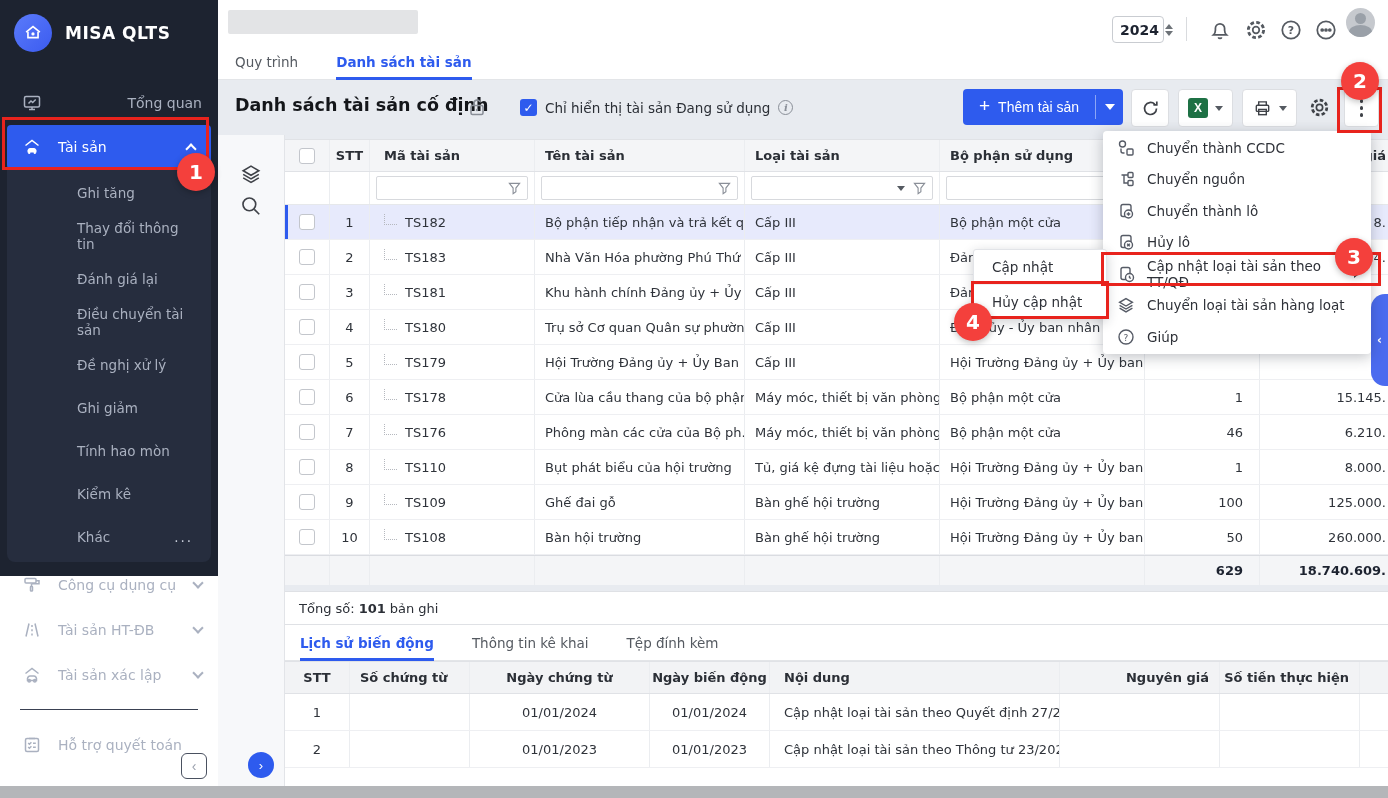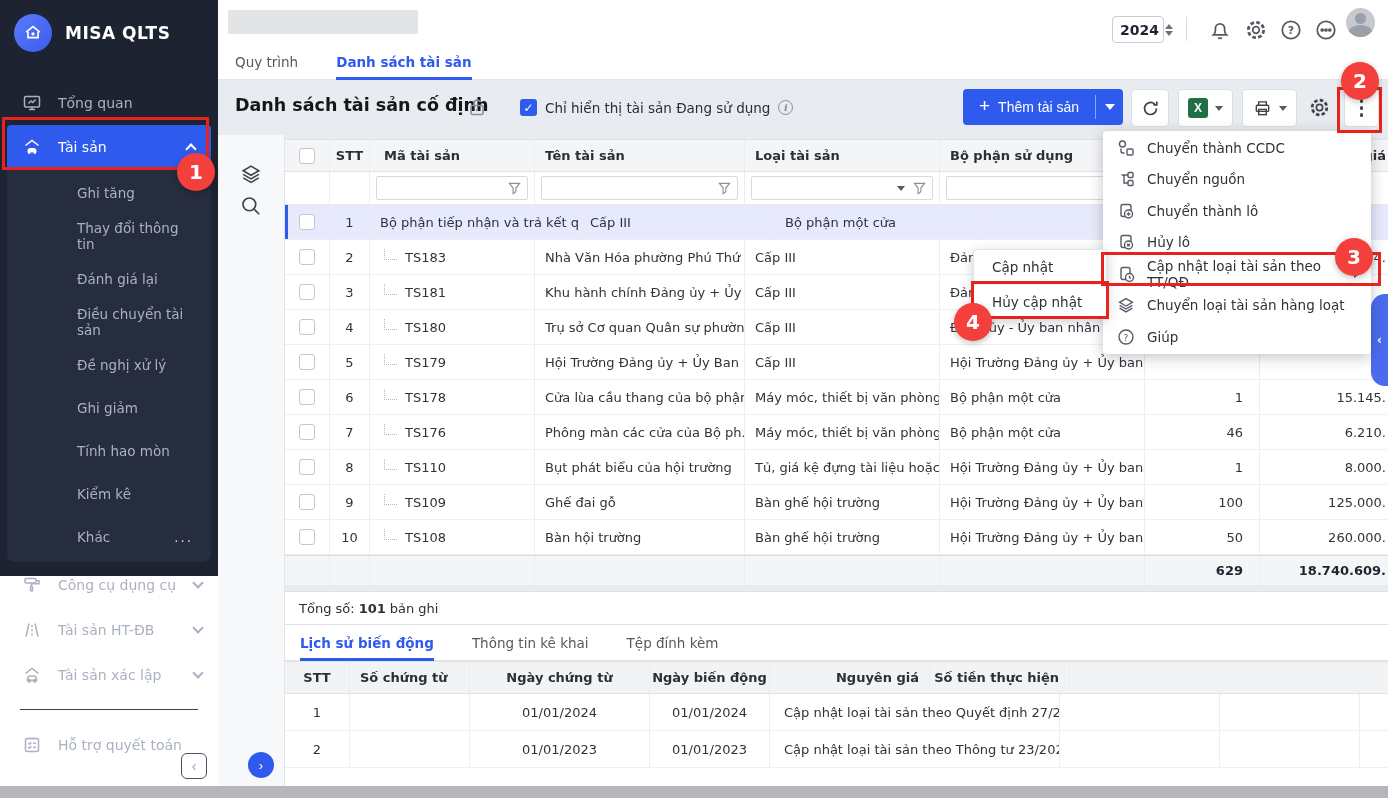--- a/index.html
+++ b/index.html
@@ -140,21 +140,21 @@
       <span class="logo">
         <svg width="22" height="22" viewBox="0 0 24 24" fill="none" stroke="#fff" stroke-width="1.8">
             <path d="M4.5 11 12 5l7.5 6"></path>
             <path d="M6.5 10.5V17h11v-6.5"></path>
             <circle cx="12" cy="13" r="1.8" fill="#fff" stroke="none"></circle>
           </svg>
       </span>
       <span class="brand">MISA QLTS</span>
     </div>
 
-    <div class="nav-item" style="margin-top:14px;">
+    <div class="nav-item" style="margin-top:14px;text-align:right;">
       <svg class="sicon" viewBox="0 0 20 20" fill="none" stroke="currentColor" stroke-width="1.5">
           <rect x="2.5" y="3.5" width="15" height="10.5" rx="1.5"></rect>
           <path d="M6.5 10.5 9 8l1.7 1.5 3-3"></path>
           <path d="M10 14v2.3M7 16.5h6"></path>
         </svg>
       <span class="lbl">Tổng quan</span>
     </div>
 
     <div class="nav-item active">
       <svg class="sicon" viewBox="0 0 20 20" fill="none" stroke="currentColor" stroke-width="1.5">
@@ -400,20 +400,24 @@
               </div>
             <div class="cell c-sl"></div>
             <div class="cell c-ng"></div>
           </div>
 
           <div class="arow adata sel">
             <div class="cell c-cb">
                 <span class="cb"></span>
               </div>
             <div class="cell c-stt">1</div>
+            <div class="cell c-ma">
+                <span class="tree"></span>
+                <span>TS182</span>
+              </div>
             <div class="cell c-ten">Bộ phận tiếp nhận và trả kết qu...</div>
             <div class="cell c-loai">Cấp III</div>
             <div class="cell c-bp">Bộ phận một cửa</div>
             <div class="cell c-sl"></div>
             <div class="cell c-ng">8.</div>
           </div>
           <div class="arow adata">
             <div class="cell c-cb">
                 <span class="cb"></span>
               </div>
@@ -572,20 +576,21 @@
           <div class="ptab">Thông tin kê khai</div>
           <div class="ptab">Tệp đính kèm</div>
         </div>
 
         <div class="htable">
           <div class="hrow hhead">
             <div class="hcell h-stt">STT</div>
             <div class="hcell h-sct">Số chứng từ</div>
             <div class="hcell h-nct">Ngày chứng từ</div>
             <div class="hcell h-nbd">Ngày biến động</div>
+            <div class="hcell h-nd">Nội dung</div>
             <div class="hcell h-ng">Nguyên giá</div>
             <div class="hcell h-st">Số tiền thực hiện</div>
             <div class="hcell h-fl"></div>
           </div>
           <div class="hrow hdata">
             <div class="hcell h-stt">1</div>
             <div class="hcell h-sct"></div>
             <div class="hcell h-nct">01/01/2024</div>
             <div class="hcell h-nbd">01/01/2024</div>
             <div class="hcell h-nd">Cập nhật loại tài sản theo Quyết định 27/2024/...</div>

